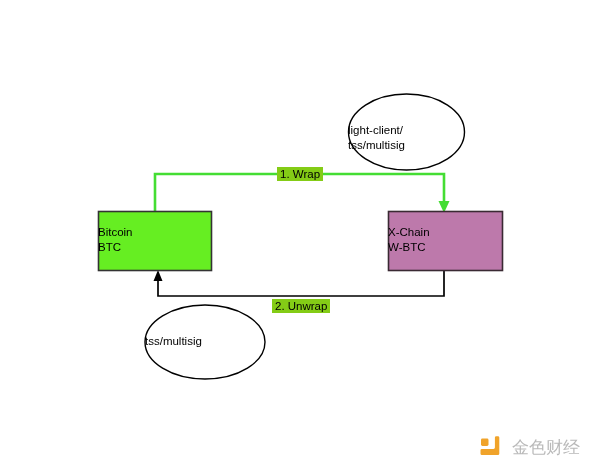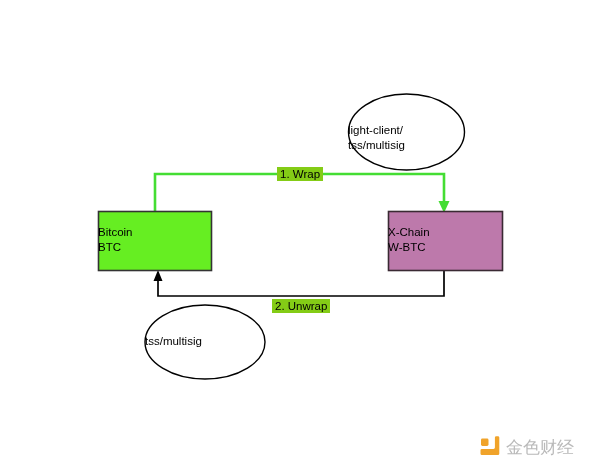--- a/index.html
+++ b/index.html
@@ -87,20 +87,21 @@
 
   
   #watermark {
     position: absolute;
     left: 480px;
     top: 430px;
     width: 108px;
     height: 34px;
     display: flex;
     align-items: center;
+    gap: 6px;
   }
   #watermark-mark {
     width: 26px;
     height: 26px;
     flex: 0 0 26px;
     position: relative;
   }
   #watermark-text {
     font-family: "DejaVu Sans", sans-serif;
     font-size: 17px;

